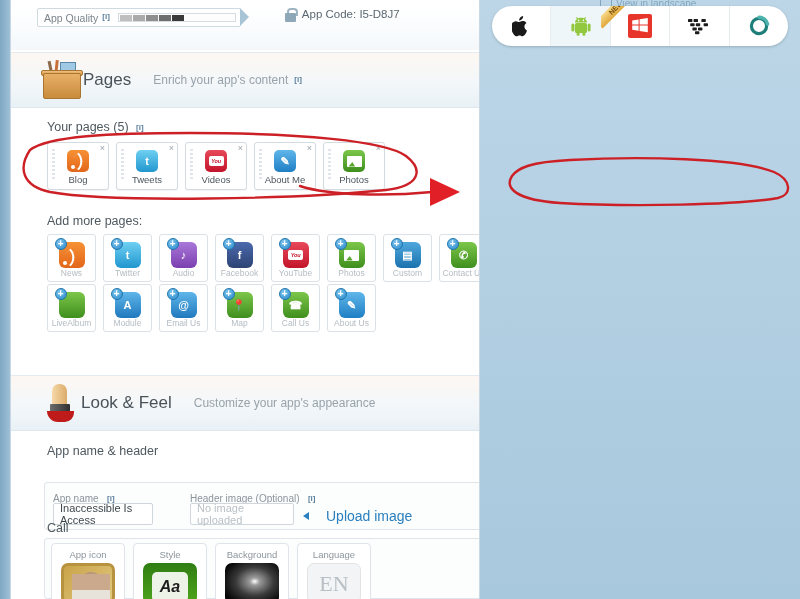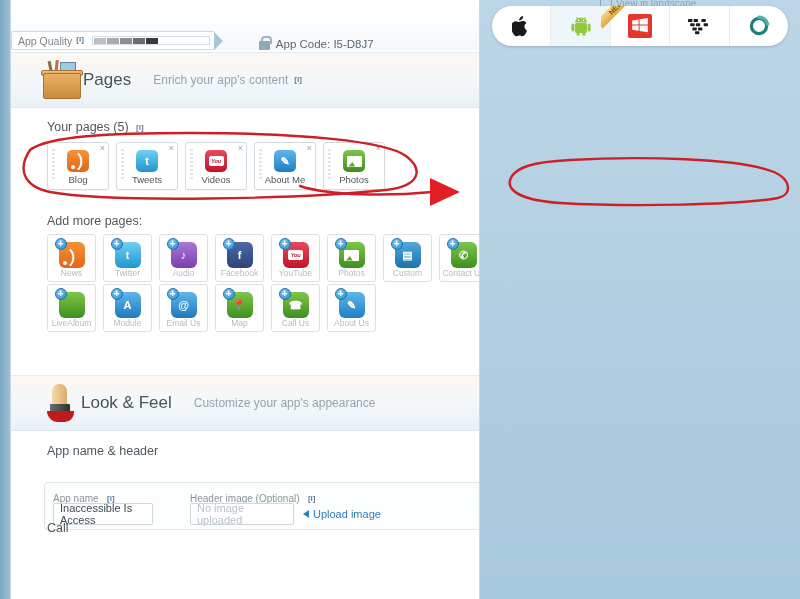--- a/index.html
+++ b/index.html
@@ -18,21 +18,21 @@
     border-left:1px solid #c9d8e2; border-right:1px solid #c9d8e2;
     overflow:hidden;
   }
   .edge-blue{ position:absolute; left:0; top:0; width:10px; height:599px;
     background:linear-gradient(to right,#7fa8c4,#9dc0d6); }
 
   
   #quality-row{
     position:absolute; left:0; top:8px; width:470px; height:42px;
     background:linear-gradient(to bottom,#ffffff,#f4f8fb);
-    display:flex; align-items:flex-end; 
+    display:flex; align-items:flex-start; padding-left:26px;
   }
   .qual-box{
     display:flex; align-items:center; height:19px;
     border:1px solid #cfd9e0; background:#fff; border-radius:2px;
     padding:0 4px 0 6px;
   }
   .qual-label{ font-size:10.5px; color:#7b858c; white-space:nowrap; }
   .info-i{ display:inline-block; font-size:8px; color:#5b7f9c; font-weight:bold;
     border:0; margin-left:4px; transform:translateY(-1px); }
   .qual-track{ width:118px; height:9px; margin-left:8px; border:1px solid #d5dde3;
@@ -128,21 +128,21 @@
   .i-map{background:linear-gradient(to bottom,#7cc64a,#3f8f1e);}
   .i-call{background:linear-gradient(to bottom,#7cc64a,#3f8f1e);}
   .i-about{background:linear-gradient(to bottom,#5fb6ea,#1f7fc4);}
 
   
   .form-box{ position:absolute; border:1px solid #dfe5ea; background:#fcfdfd; border-radius:3px; }
   .f-lab{ font-size:10px; color:#8b959c; }
   .f-input{ border:1px solid #cfd7dd; background:#fff; border-radius:2px;
     font-size:11px; color:#3d464c; padding:4px 6px; height:22px; display:flex; align-items:center; }
   .f-input.ghost{ color:#b9c1c7; }
-  .upload-link{ font-size:11px; color:#2a7fbe; display:flex; align-items:center; gap:4px;text-align:center; }
+  .upload-link{ font-size:14px; color:#2a7fbe; display:flex; align-items:center; gap:17px;text-align:center; }
   .tri-l{width:0;height:0;border-top:4px solid transparent;border-bottom:4px solid transparent;
     border-right:6px solid #2a7fbe;}
 
   
   .theme-card{ width:74px; height:62px; background:#fff; border:1px solid #dee4e9;
     border-radius:4px; display:flex; flex-direction:column; align-items:center; padding-top:4px; overflow:hidden; }
   .theme-card .cap{ font-size:9.5px; color:#8d969d; margin-bottom:3px; }
   .theme-thumb{ width:54px; height:46px; border-radius:7px; overflow:hidden; position:relative; }
   .th-icon{ background:linear-gradient(135deg,#c9a34a,#e3c97f); border:3px solid #b8933f; }
   .th-icon .face{ position:absolute; left:8px; top:8px; width:38px; height:40px;
@@ -364,20 +364,45 @@
     <div class="f-input ghost" style="position:absolute; left:145px; top:20px; width:104px;">No image uploaded</div>
 
     <div class="upload-link" style="position:absolute; left:258px; top:25px;">
       <i class="tri-l"></i>
       <span>Upload image</span>
     </div>
   </div>
 
   <div class="sub-head" style="left:36px; top:521px;">Call</div>
 
+  <div class="form-box" style="left:33px; top:538px; width:438px; height:61px;">
+    <div style="position:absolute; left:6px; top:4px; display:flex; gap:8px;">
+      <div class="theme-card">
+        <span class="cap">App icon</span>
+        <span class="theme-thumb th-icon">
+            <i class="head"></i>
+            <i class="face"></i>
+          </span>
+      </div>
+      <div class="theme-card">
+        <span class="cap">Style</span>
+        <span class="theme-thumb th-style">
+          <i class="aa">Aa</i>
+        </span>
+      </div>
+      <div class="theme-card">
+        <span class="cap">Background</span>
+        <span class="theme-thumb th-bg"></span>
+      </div>
+      <div class="theme-card">
+        <span class="cap">Language</span>
+        <span class="theme-thumb th-lang">EN</span>
+      </div>
+    </div>
+  </div>
 
 </div>
 
 <div id="right-panel">
 
   <div id="landscape-link">
     <i class="mon-ico"></i>
     <span>View in landscape</span>
   </div>
 

